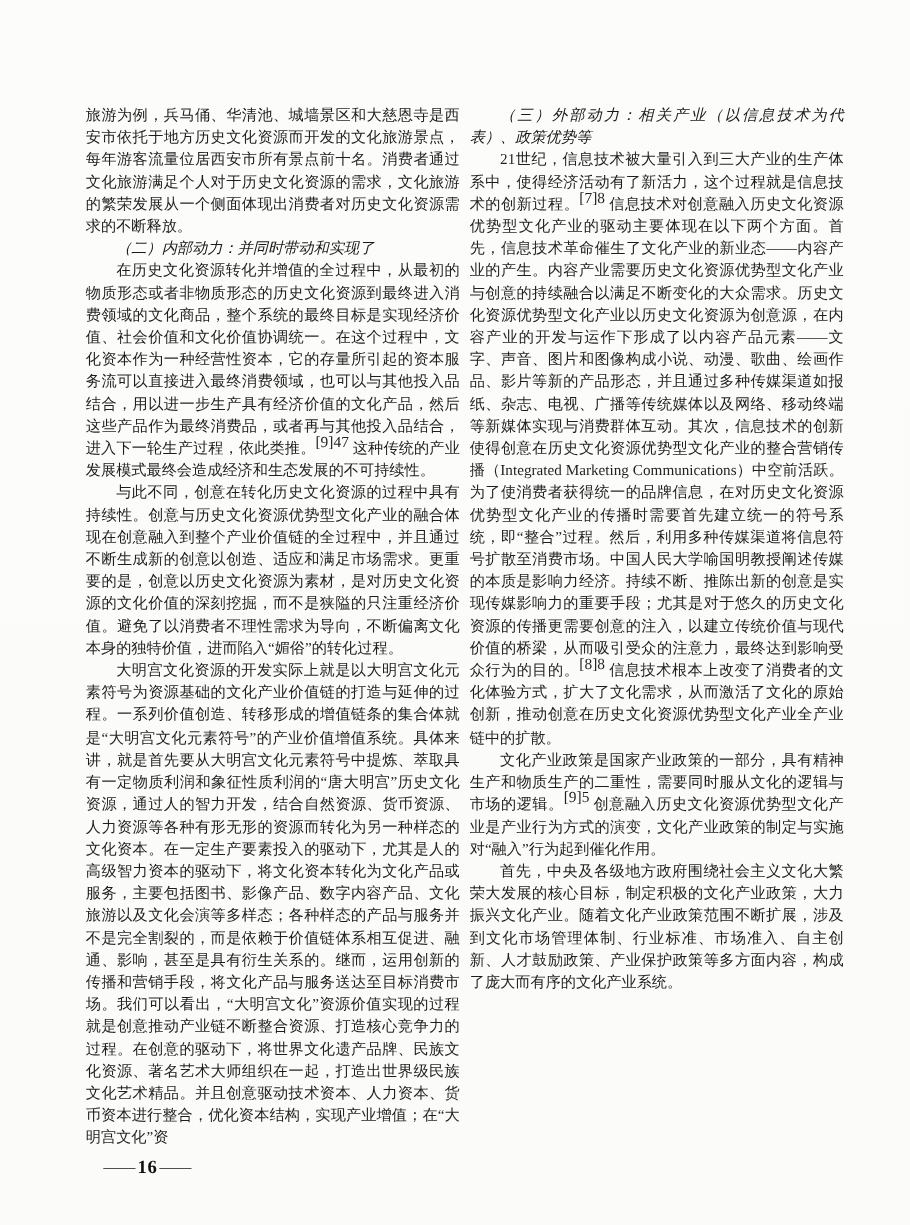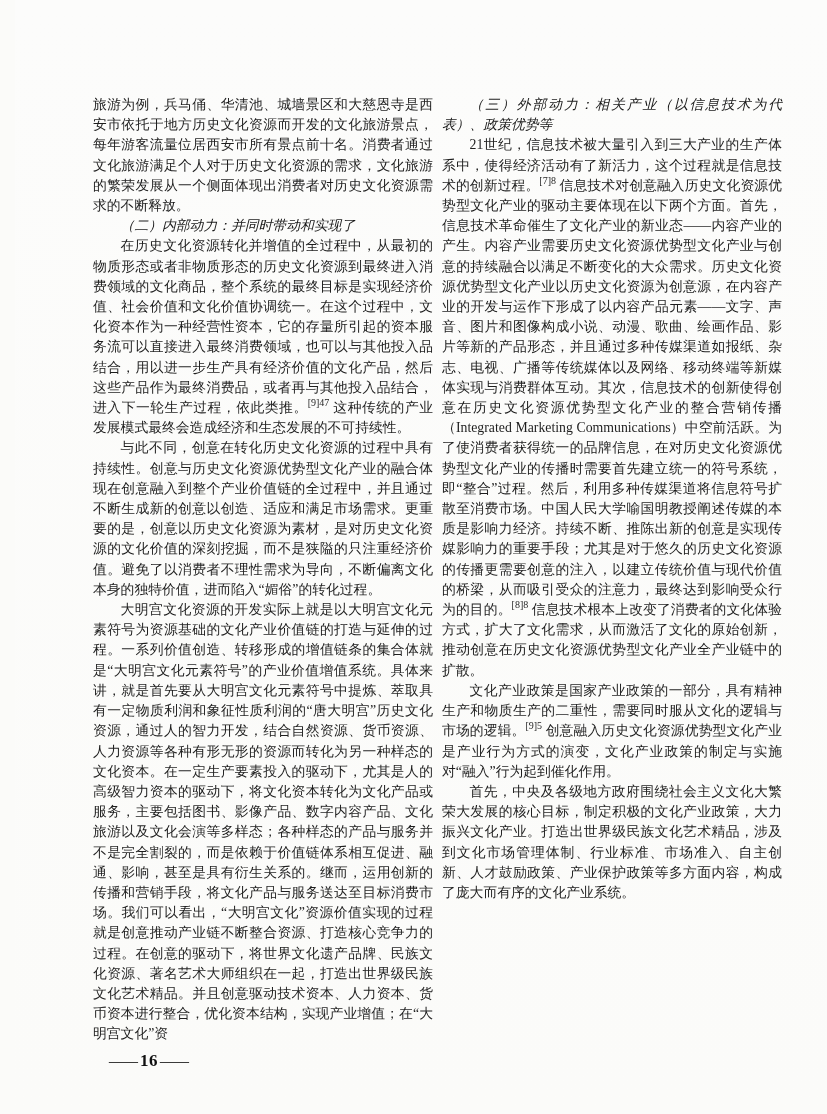--- a/index.html
+++ b/index.html
@@ -8,21 +8,20 @@
     height: 1114px;
     background: #fbfbf9;
     position: relative;
     overflow: hidden;
     font-family: "Liberation Serif", "DejaVu Serif", serif;
   }
   .page {
     position: absolute;
     inset: 0;
     background: linear-gradient(180deg, #fcfcfb 0%, #fbfbf9 100%);
-    margin-left: 15px;
   }
   .columns {
     position: absolute;
     top: 95px;
     left: 78px;
     display: flex;
     gap: 9px;
   }
   .column { width: 340px; }
   p.para {
@@ -33,21 +32,21 @@
     text-align: justify;
     text-justify: inter-ideograph;
   }
   p.para.indent { text-indent: 2em; }
   p.para.heading {
     font-style: italic;
     font-weight: 400;
     color: #191919;
   }
   sup.cite {
-    font-size: 10px;
+    font-size: 14px;
     line-height: 0;
     vertical-align: super;
   }
   .footer {
     position: absolute;
     left: 92px;
     top: 1051px;
     font-size: 17px;
     color: #111;
     white-space: nowrap;
@@ -72,19 +71,19 @@
         <p class="para body"><span>旅游为例，兵马俑、华清池、城墙景区和大慈恩寺是西安市依托于地方历史文化资源而开发的文化旅游景点，每年游客流量位居西安市所有景点前十名。消费者通过文化旅游满足个人对于历史文化资源的需求，文化旅游的繁荣发展从一个侧面体现出消费者对历史文化资源需求的不断释放。</span></p>
         <p class="para heading indent"><span>（二）内部动力：并同时带动和实现了</span></p>
         <p class="para body indent"><span>在历史文化资源转化并增值的全过程中，从最初的物质形态或者非物质形态的历史文化资源到最终进入消费领域的文化商品，整个系统的最终目标是实现经济价值、社会价值和文化价值协调统一。在这个过程中，文化资本作为一种经营性资本，它的存量所引起的资本服务流可以直接进入最终消费领域，也可以与其他投入品结合，用以进一步生产具有经济价值的文化产品，然后这些产品作为最终消费品，或者再与其他投入品结合，进入下一轮生产过程，依此类推。</span><sup class="cite">[9]47</sup><span> 这种传统的产业发展模式最终会造成经济和生态发展的不可持续性。</span></p>
         <p class="para body indent"><span>与此不同，创意在转化历史文化资源的过程中具有持续性。创意与历史文化资源优势型文化产业的融合体现在创意融入到整个产业价值链的全过程中，并且通过不断生成新的创意以创造、适应和满足市场需求。更重要的是，创意以历史文化资源为素材，是对历史文化资源的文化价值的深刻挖掘，而不是狭隘的只注重经济价值。避免了以消费者不理性需求为导向，不断偏离文化本身的独特价值，进而陷入“媚俗”的转化过程。</span></p>
         <p class="para body indent"><span>大明宫文化资源的开发实际上就是以大明宫文化元素符号为资源基础的文化产业价值链的打造与延伸的过程。一系列价值创造、转移形成的增值链条的集合体就是“大明宫文化元素符号”的产业价值增值系统。具体来讲，就是首先要从大明宫文化元素符号中提炼、萃取具有一定物质利润和象征性质利润的“唐大明宫”历史文化资源，通过人的智力开发，结合自然资源、货币资源、人力资源等各种有形无形的资源而转化为另一种样态的文化资本。在一定生产要素投入的驱动下，尤其是人的高级智力资本的驱动下，将文化资本转化为文化产品或服务，主要包括图书、影像产品、数字内容产品、文化旅游以及文化会演等多样态；各种样态的产品与服务并不是完全割裂的，而是依赖于价值链体系相互促进、融通、影响，甚至是具有衍生关系的。继而，运用创新的传播和营销手段，将文化产品与服务送达至目标消费市场。我们可以看出，“大明宫文化”资源价值实现的过程就是创意推动产业链不断整合资源、打造核心竞争力的过程。在创意的驱动下，将世界文化遗产品牌、民族文化资源、著名艺术大师组织在一起，打造出世界级民族文化艺术精品。并且创意驱动技术资本、人力资本、货币资本进行整合，优化资本结构，实现产业增值；在“大明宫文化”资</span></p>
       </div>
     <div class="column" id="col-right">
         <p class="para heading indent"><span>（三）外部动力：相关产业（以信息技术为代表）、政策优势等</span></p>
         <p class="para body indent"><span>21世纪，信息技术被大量引入到三大产业的生产体系中，使得经济活动有了新活力，这个过程就是信息技术的创新过程。</span><sup class="cite">[7]8</sup><span> 信息技术对创意融入历史文化资源优势型文化产业的驱动主要体现在以下两个方面。首先，信息技术革命催生了文化产业的新业态——内容产业的产生。内容产业需要历史文化资源优势型文化产业与创意的持续融合以满足不断变化的大众需求。历史文化资源优势型文化产业以历史文化资源为创意源，在内容产业的开发与运作下形成了以内容产品元素——文字、声音、图片和图像构成小说、动漫、歌曲、绘画作品、影片等新的产品形态，并且通过多种传媒渠道如报纸、杂志、电视、广播等传统媒体以及网络、移动终端等新媒体实现与消费群体互动。其次，信息技术的创新使得创意在历史文化资源优势型文化产业的整合营销传播（Integrated Marketing Communications）中空前活跃。为了使消费者获得统一的品牌信息，在对历史文化资源优势型文化产业的传播时需要首先建立统一的符号系统，即“整合”过程。然后，利用多种传媒渠道将信息符号扩散至消费市场。中国人民大学喻国明教授阐述传媒的本质是影响力经济。持续不断、推陈出新的创意是实现传媒影响力的重要手段；尤其是对于悠久的历史文化资源的传播更需要创意的注入，以建立传统价值与现代价值的桥梁，从而吸引受众的注意力，最终达到影响受众行为的目的。</span><sup class="cite">[8]8</sup><span> 信息技术根本上改变了消费者的文化体验方式，扩大了文化需求，从而激活了文化的原始创新，推动创意在历史文化资源优势型文化产业全产业链中的扩散。</span></p>
         <p class="para body indent"><span>文化产业政策是国家产业政策的一部分，具有精神生产和物质生产的二重性，需要同时服从文化的逻辑与市场的逻辑。</span><sup class="cite">[9]5</sup><span> 创意融入历史文化资源优势型文化产业是产业行为方式的演变，文化产业政策的制定与实施对“融入”行为起到催化作用。</span></p>
-        <p class="para body indent"><span>首先，中央及各级地方政府围绕社会主义文化大繁荣大发展的核心目标，制定积极的文化产业政策，大力振兴文化产业。打造出世界级民族文化艺术精品，涉及到文化市场管理体制、行业标准、市场准入、自主创新、人才鼓励政策、产业保护政策等多方面内容，构成了庞大而有序的文化产业系统。</span></p>
+        <p class="para body indent"><span>首先，中央及各级地方政府围绕社会主义文化大繁荣大发展的核心目标，制定积极的文化产业政策，大力振兴文化产业。随着文化产业政策范围不断扩展，涉及到文化市场管理体制、行业标准、市场准入、自主创新、人才鼓励政策、产业保护政策等多方面内容，构成了庞大而有序的文化产业系统。</span></p>
       </div>
   </div>
   <div class="footer">
     <span class="dash">—</span><span class="num">16</span><span class="dash">—</span>
   </div>
 </div>
 
 </body></html>

